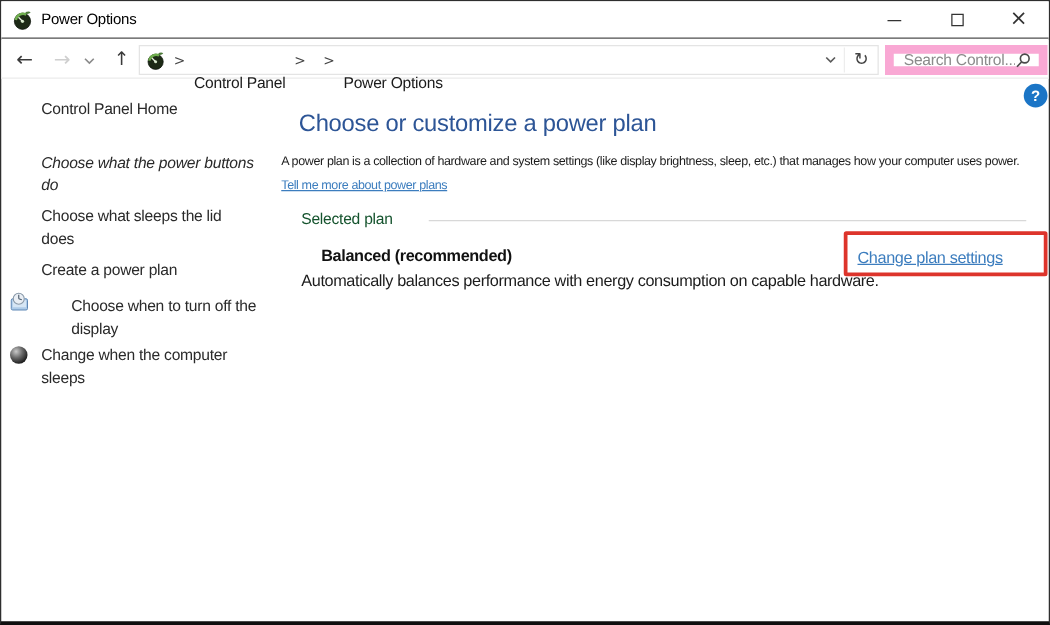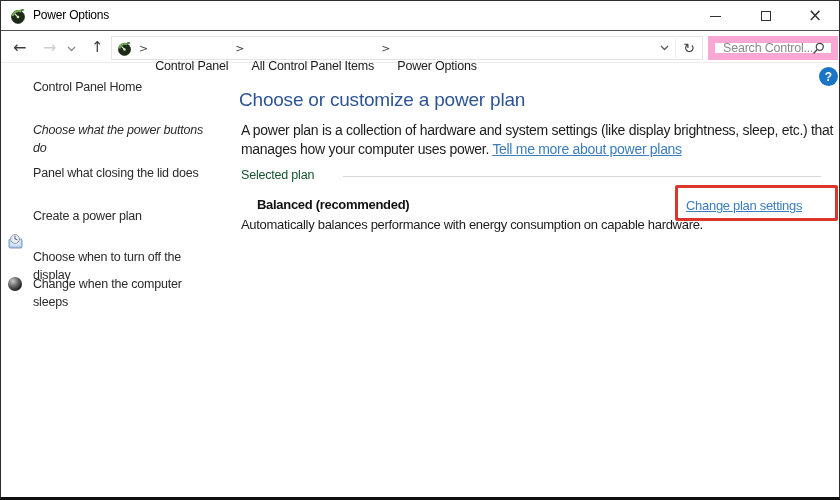--- a/index.html
+++ b/index.html
@@ -63,21 +63,21 @@
     letter-spacing:-0.2px; color:#2a2a2a; cursor:pointer;
   }
   .side-icon { position:absolute; cursor:default; }
   .orb-sleep {
     width:14px; height:14px; border-radius:50%;
     background:radial-gradient(circle at 35% 30%, #c9c9c9 0%, #6a6a6a 38%, #161616 78%);
   }
 
   
   .page-title { position:absolute; left:238px; top:88px; font-size:19px; letter-spacing:-0.2px; color:#2d5596; }
-  .intro { position:absolute; left:240px; top:120px; width:600px; font-size:14px; line-height:18.5px; letter-spacing:-0.3px; color:#1c1c1c; }
+  .intro { position:absolute; left:224px; top:120px; width:600px; font-size:10px; line-height:18.5px; letter-spacing:-0.3px; color:#1c1c1c; }
   a.link { color:#3c7dbe; text-decoration:underline; cursor:pointer; }
 
   .section-label { position:absolute; left:240px; top:167px; font-size:12.5px; letter-spacing:-0.2px; color:#14532d; }
   .section-line { position:absolute; left:342px; top:175px; width:478px; height:1px; background:#d8d8d8; }
 
   .plan-name { position:absolute; left:256px; top:196px; font-size:13px; font-weight:bold; letter-spacing:-0.3px; color:#111; }
   .plan-desc { position:absolute; left:240px; top:216px; font-size:13px; letter-spacing:-0.3px; color:#1c1c1c; }
   .change-link { position:absolute; left:685px; top:197px; font-size:13px; letter-spacing:-0.3px; }
 
   .annotation-box {
@@ -128,21 +128,20 @@
       <svg class="addr-icon" viewBox="0 0 16 16">
         <circle cx="8" cy="9" r="6.5" fill="#1d2a16" stroke="#0c120a" stroke-width="0.6"></circle>
         <path d="M 2.6 8 A 6 6 0 0 1 11 3.6" fill="none" stroke="#6fae4e" stroke-width="2"></path>
         <circle cx="8" cy="9" r="1.3" fill="#cfe3c2"></circle>
         <line x1="8" y1="9" x2="4.8" y2="5.8" stroke="#e8f2e0" stroke-width="1.1"></line>
         <path d="M 10.5 1.5 q 3 -1 4 0.5 q -1.5 1.5 -4 1" fill="#4c7a3a"></path>
       </svg>
       <span class="crumb-sep">&gt;</span>
       <span class="crumb">Control Panel</span>
       <span class="crumb-sep">&gt;</span>
-      <span class="crumb">All Control Panel Items</span>
       <span class="crumb-sep">&gt;</span>
       <span class="crumb">Power Options</span>
       <span class="addr-right">
         <span class="addr-chev">
           <svg width="9" height="6" viewBox="0 0 9 6">
             <polyline points="1,1 4.5,4.5 8,1" fill="none" stroke="#5a5a5a" stroke-width="1.3"></polyline>
           </svg>
         </span>
         <span class="addr-divider"></span>
         <span class="refresh">↻</span>
@@ -154,32 +153,32 @@
       <svg class="search-mag" width="13" height="13" viewBox="0 0 13 13">
         <circle cx="7.8" cy="4.8" r="3.5" fill="none" stroke="#4a4a4a" stroke-width="1.3"></circle>
         <line x1="5.2" y1="7.6" x2="1.6" y2="11.4" stroke="#4a4a4a" stroke-width="1.4"></line>
       </svg>
     </div>
   </div>
 
   <div>
     <div class="side-item" style="top:78px;">Control Panel Home</div>
     <div class="side-item" style="top:121px;font-style:italic;">Choose what the power buttons do</div>
-    <div class="side-item" style="top:164px;">Panel what closing the lid does</div>
+    <div class="side-item" style="top:164px;">Choose what sleeps the lid does</div>
     <div class="side-item" style="top:207px;">Create a power plan</div>
 
     <svg class="side-icon" style="left:7px; top:232px;" width="16" height="16" viewBox="0 0 16 16">
       <rect x="1" y="6" width="13" height="9" rx="1.2" fill="#aecbe8" stroke="#5f87b5" stroke-width="0.8"></rect>
       <rect x="2.2" y="7.2" width="10.6" height="5.6" fill="#d6e6f5"></rect>
       <circle cx="7" cy="6" r="4.6" fill="#eef3f8" stroke="#7a8folk" stroke-width="0"></circle>
       <circle cx="7" cy="6" r="4.4" fill="#e9eef4" stroke="#8898a8" stroke-width="0.9"></circle>
       <line x1="7" y1="6" x2="7" y2="2.8" stroke="#4a5a6a" stroke-width="0.9"></line>
       <line x1="7" y1="6" x2="9.4" y2="6.8" stroke="#4a5a6a" stroke-width="0.9"></line>
     </svg>
-    <div class="side-item" style="top:248px;">Choose when to turn off the display</div>
+    <div class="side-item" style="top:236px;margin-left:24px;">Choose when to turn off the display</div>
 
     <span class="side-icon orb-sleep" style="left:7px; top:276px;"></span>
     <div class="side-item" style="top:275px;">Change when the computer sleeps</div>
   </div>
 
   <div>
     <div class="page-title">Choose or customize a power plan</div>
 
     <div class="intro"><span>A power plan is a collection of hardware and system settings (like display brightness, sleep, etc.) that manages how your computer uses power. </span><a class="link">Tell me more about power plans</a></div>
 

